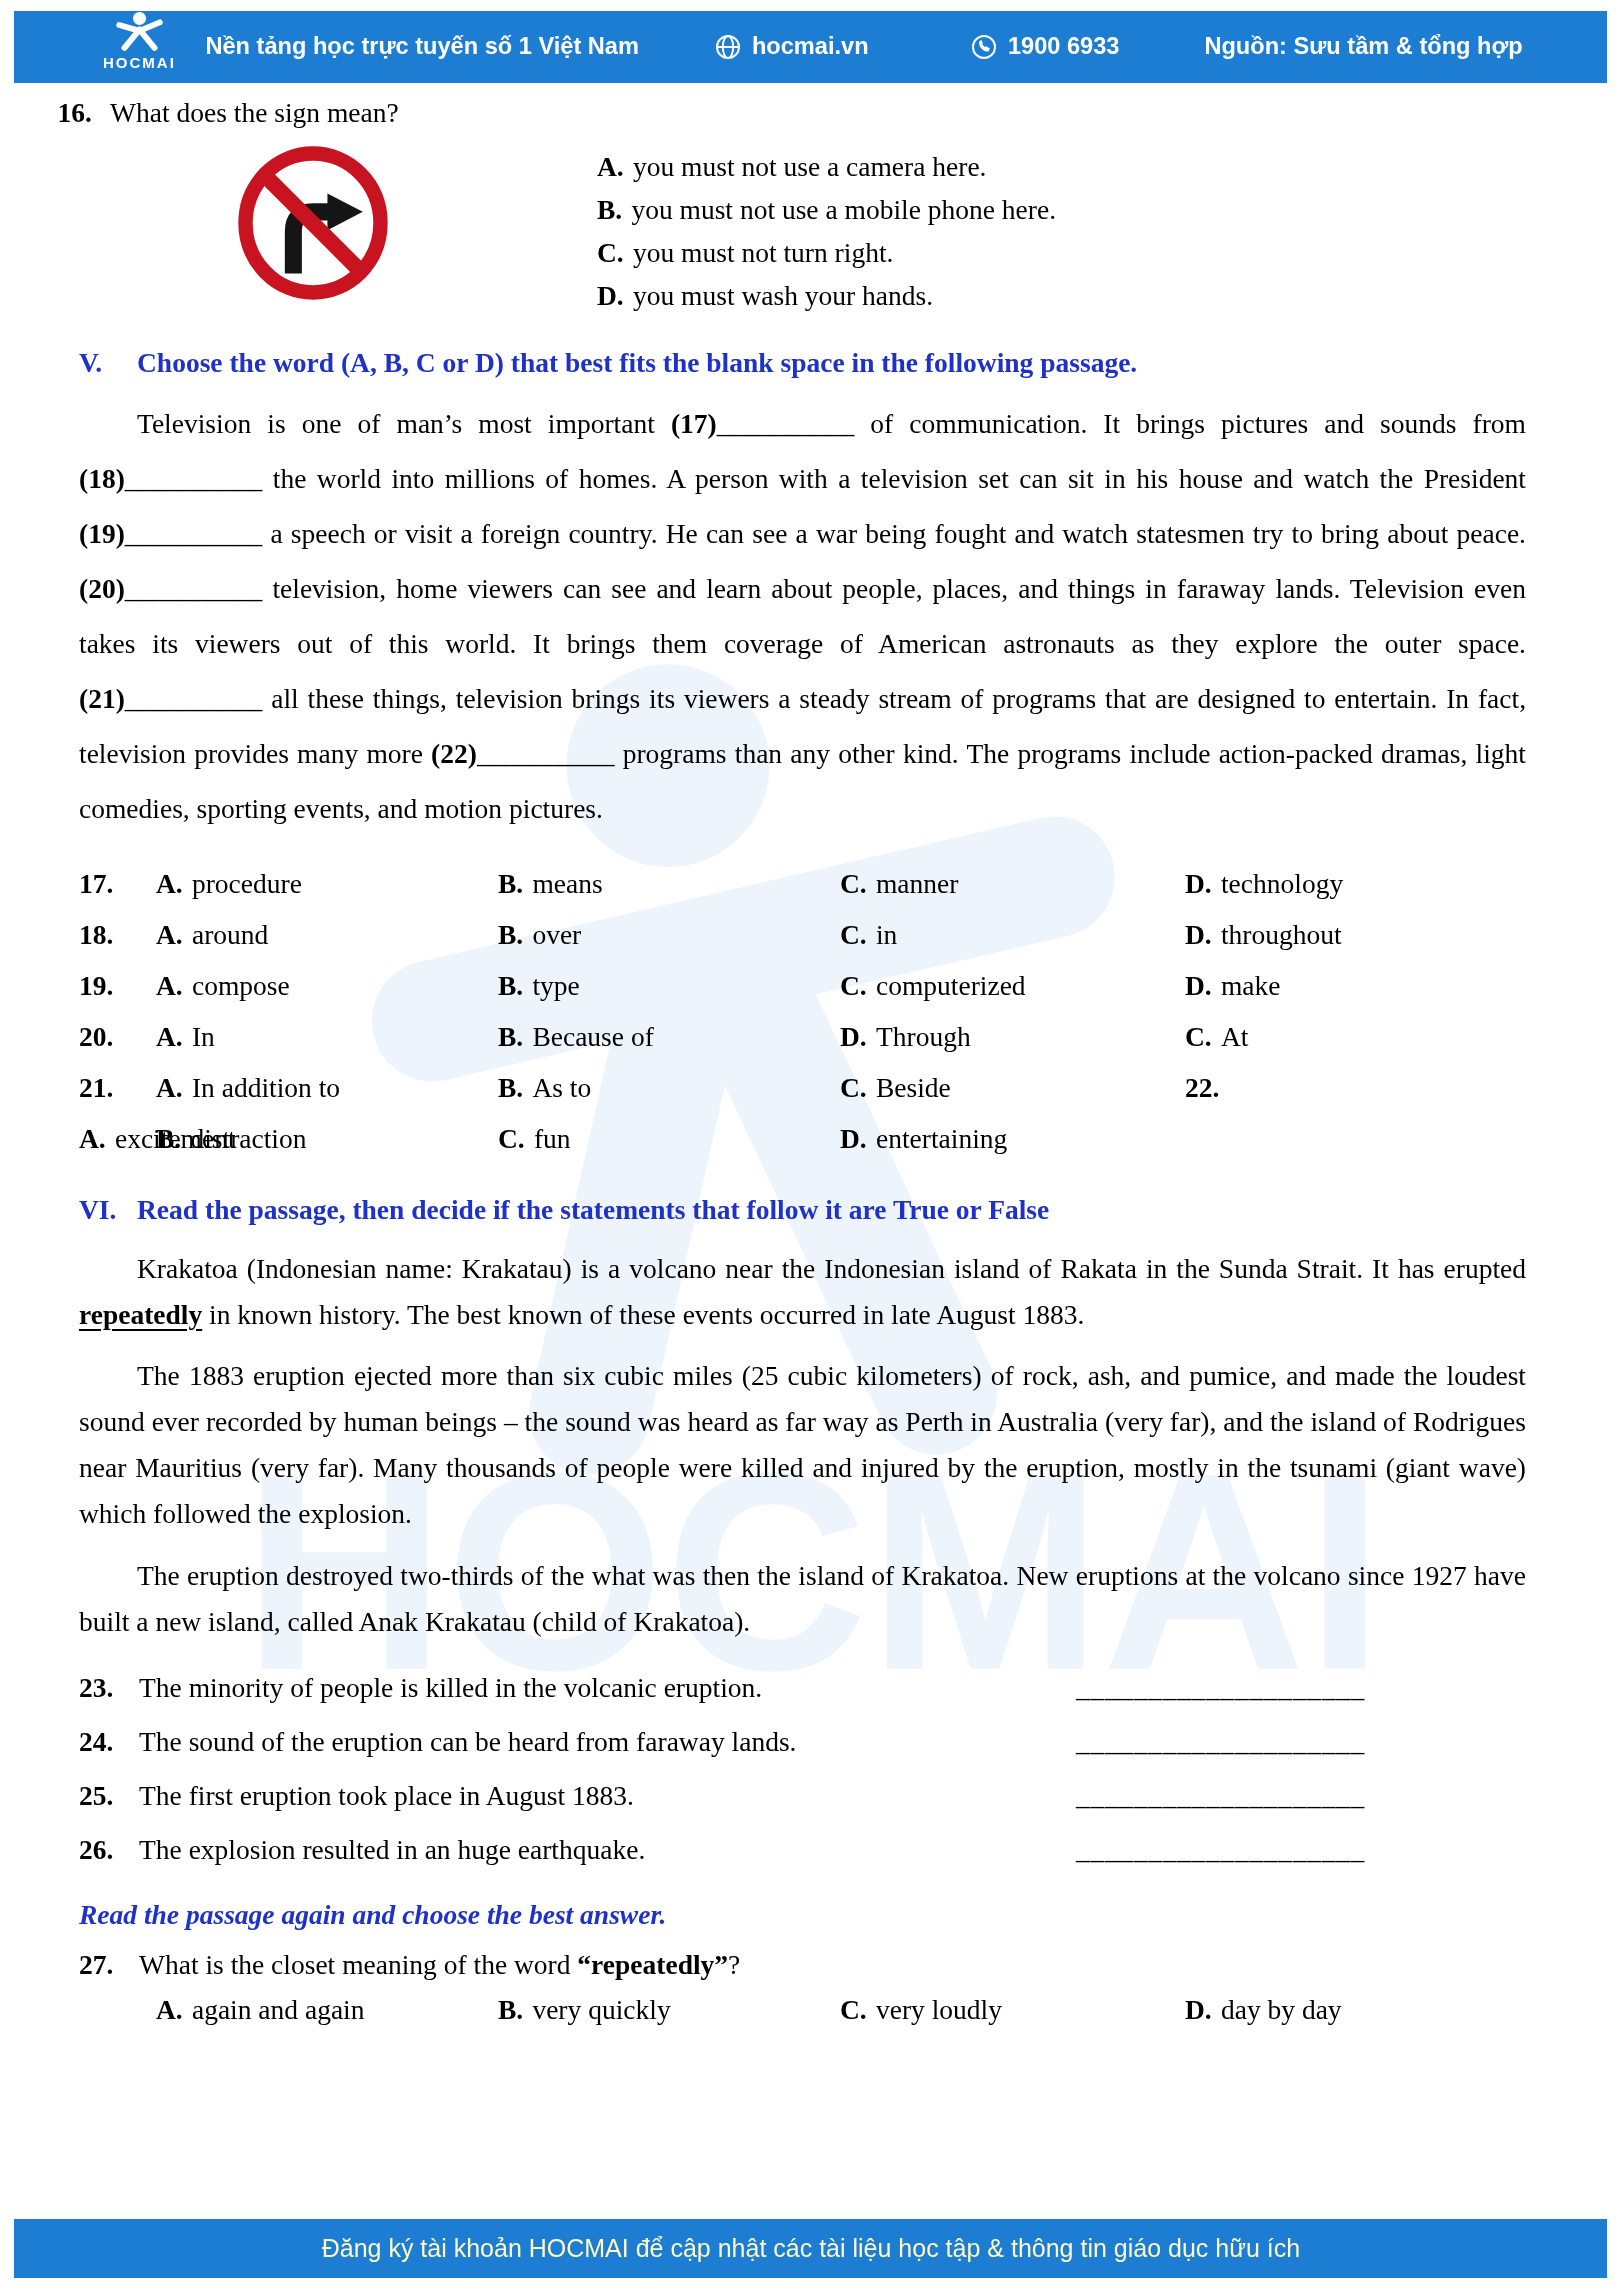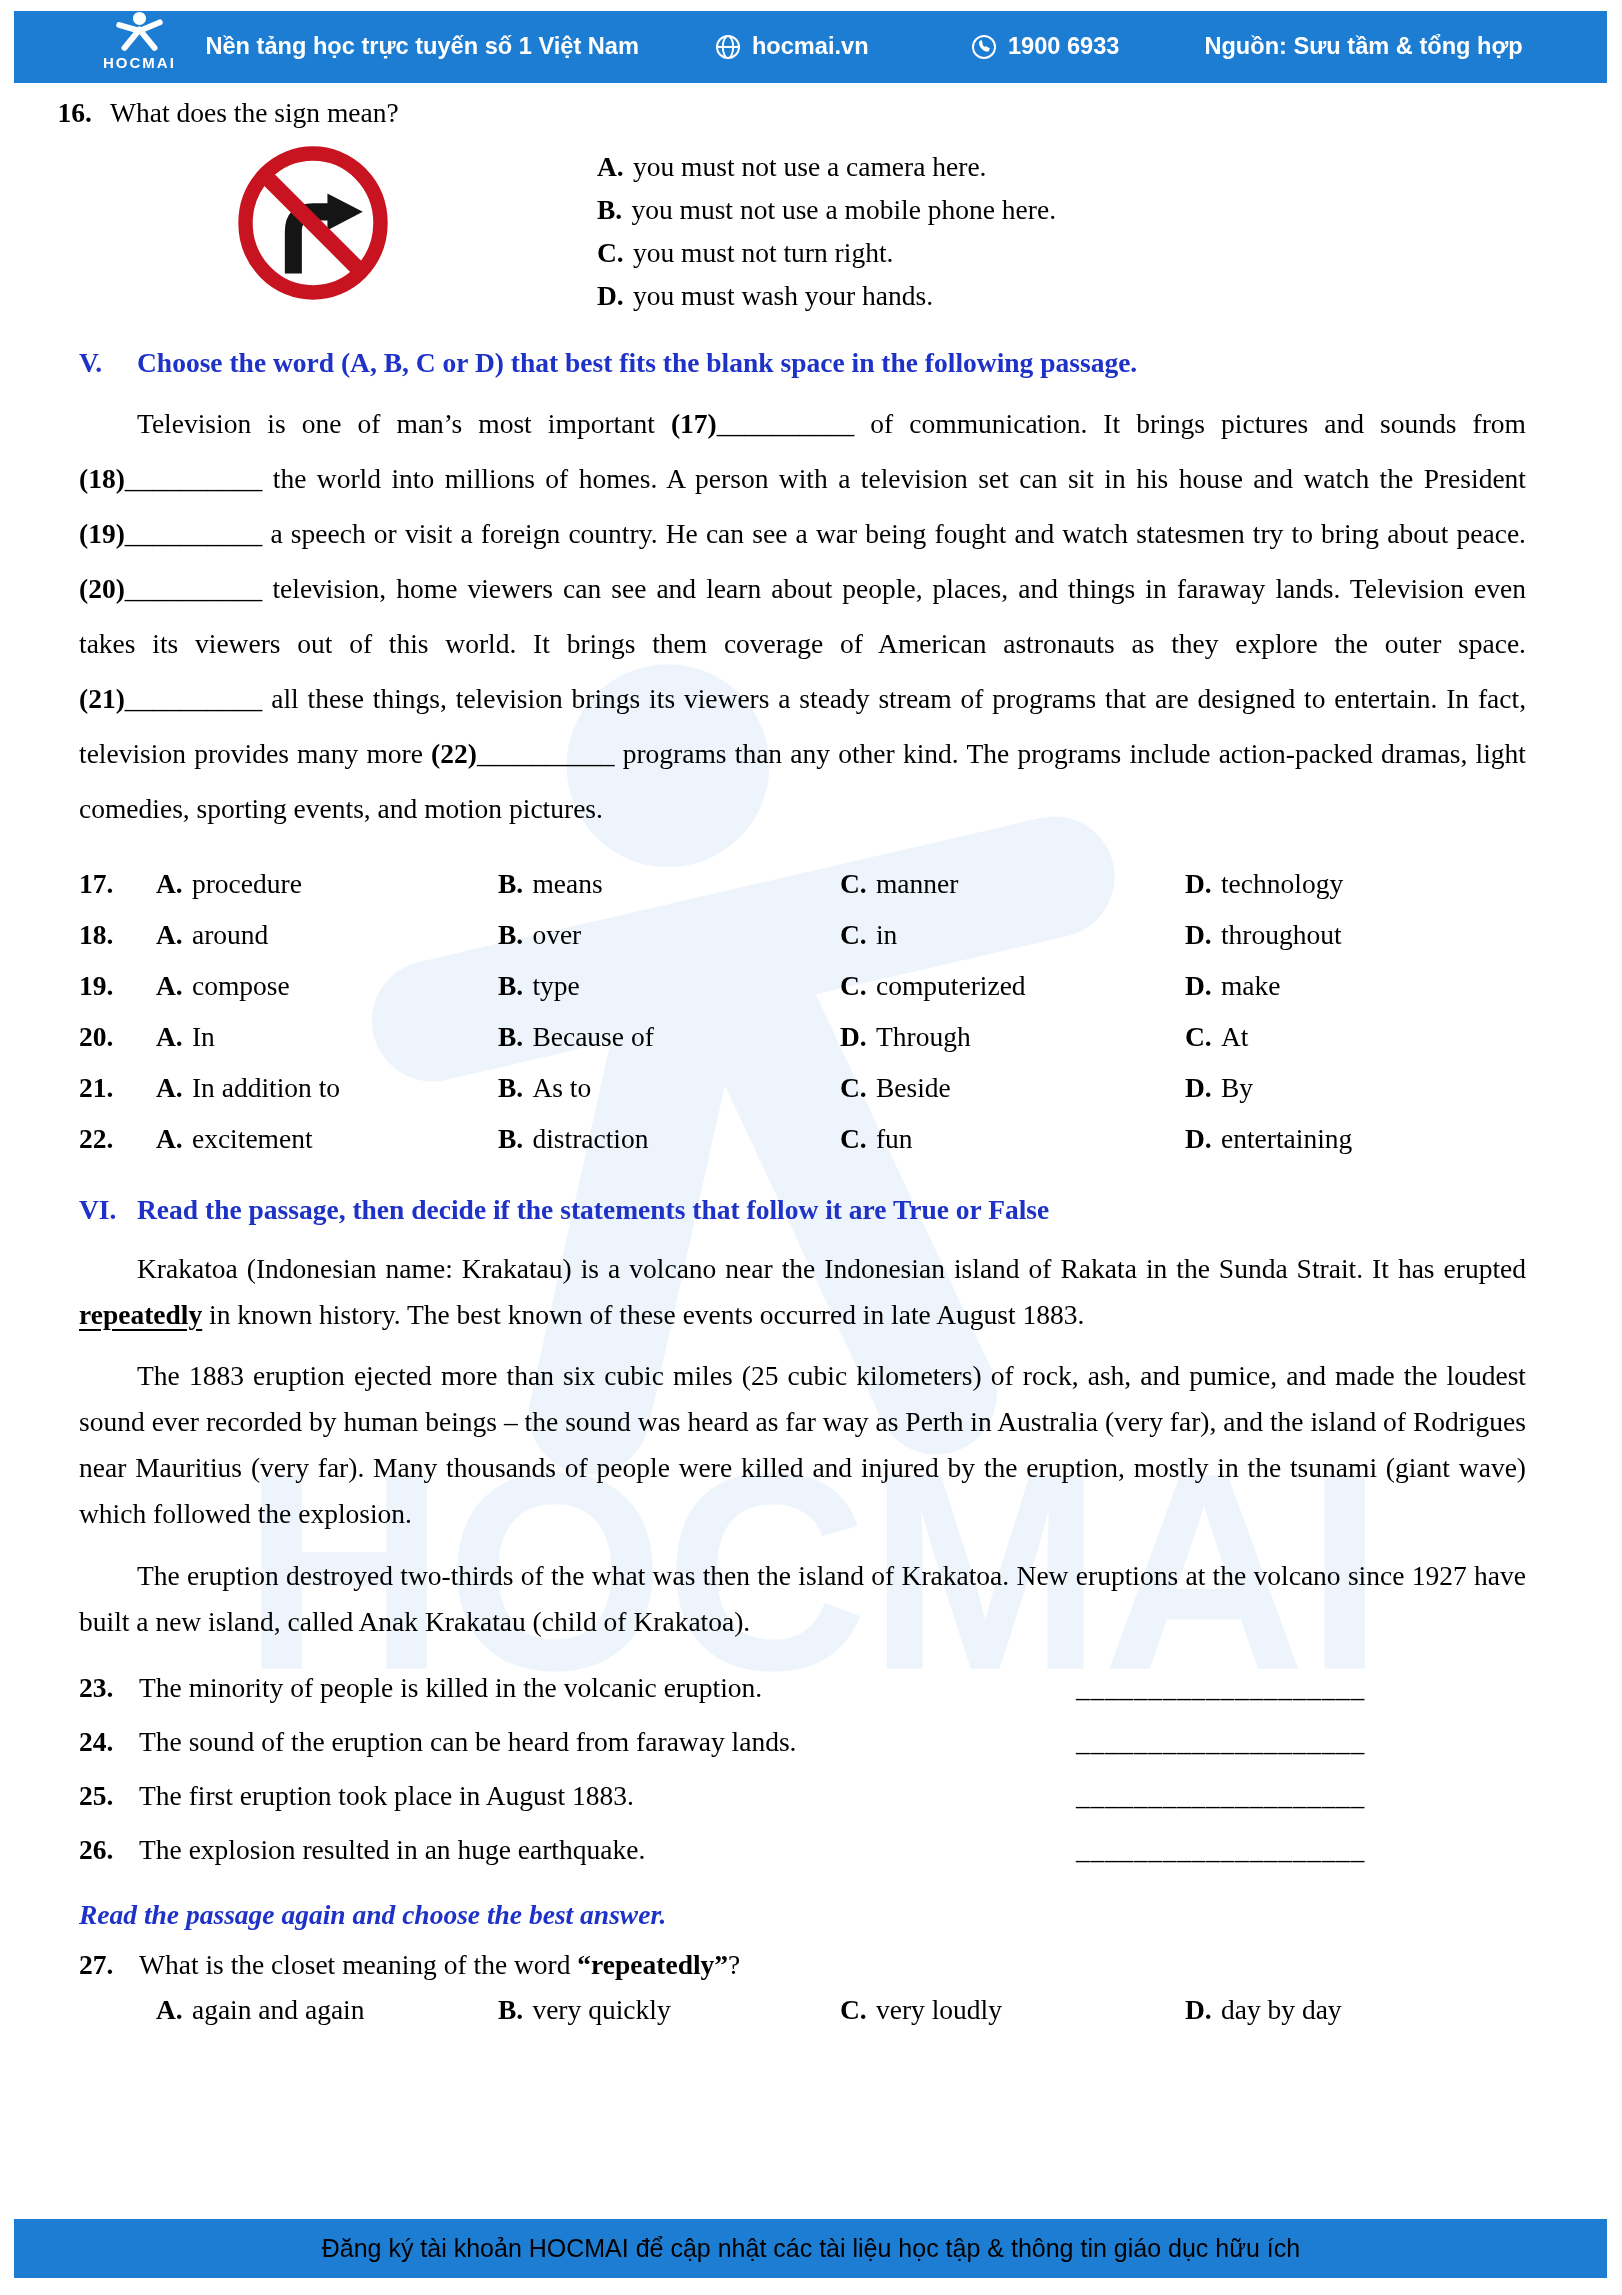--- a/index.html
+++ b/index.html
@@ -16,21 +16,21 @@
   .topbar .item { position:absolute; top:0; height:72px; display:flex; align-items:center; gap:10.5px; font-size:23.6px; font-weight:bold; }
   .logo { left:79px; top:3.9px; height:auto !important; display:block !important; width:92px; text-align:center; }
   .logo svg { display:block; margin:0 auto; }
   .logo-text { font-size:15px; font-weight:bold; letter-spacing:2px; margin-top:2px; }
   .tagline { left:191px;text-align:right; }
   .site { left:701px; }
   .phonegrp { left:957px; }
   .source { left:1190px; }
   .bottombar {
     position:absolute; left:14.4px; bottom:17px; width:1593px; height:59px;
-    background:#1d7dd3; color:#000000; font-family:"Liberation Sans", sans-serif;
+    background:#1d7dd3; color:#fef9c3; font-family:"Liberation Sans", sans-serif;
     font-size:25px; display:flex; align-items:center; justify-content:center; z-index:2;
   }
   
   .watermark { position:absolute; left:236px; top:602px; opacity:0.075; z-index:0; pointer-events:none; }
   
   .content { position:absolute; left:79px; top:97px; width:1447px; font-size:27.5px; z-index:1; }
   .b { font-weight:bold; }
   .u { text-decoration:underline; text-decoration-thickness:2px; text-underline-offset:4.6px; }
   .qnum { font-weight:bold; }
   .q16row { margin-left:-21.6px; }
@@ -152,21 +152,20 @@
     <div><span class="b">20.</span></div>
     <div><span class="ol">A.</span><span>In</span></div>
     <div><span class="ol">B.</span><span>Because of</span></div>
     <div><span class="ol">D.</span><span>Through</span></div>
     <div><span class="ol">C.</span><span>At</span></div>
 
     <div><span class="b">21.</span></div>
     <div><span class="ol">A.</span><span>In addition to</span></div>
     <div><span class="ol">B.</span><span>As to</span></div>
     <div><span class="ol">C.</span><span>Beside</span></div>
-    <div><span class="ol">D.</span><span>By</span></div>
 
     <div><span class="b">22.</span></div>
     <div><span class="ol">A.</span><span>excitement</span></div>
     <div><span class="ol">B.</span><span>distraction</span></div>
     <div><span class="ol">C.</span><span>fun</span></div>
     <div><span class="ol">D.</span><span>entertaining</span></div>
   </div>
 
   <div class="sec-head">
     <span class="sec-num">VI.</span>

